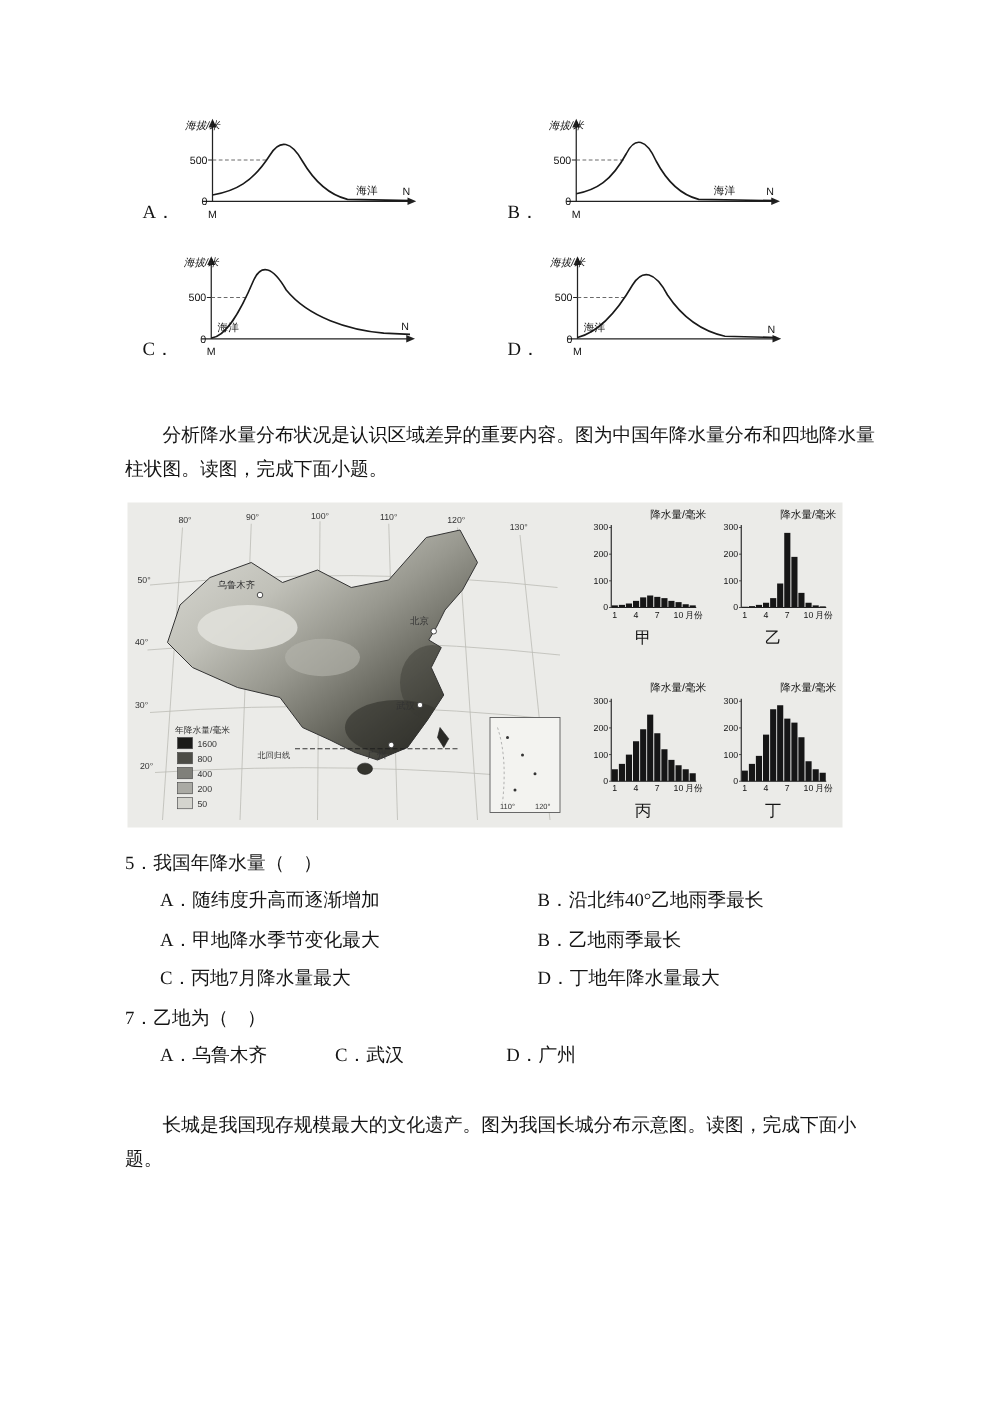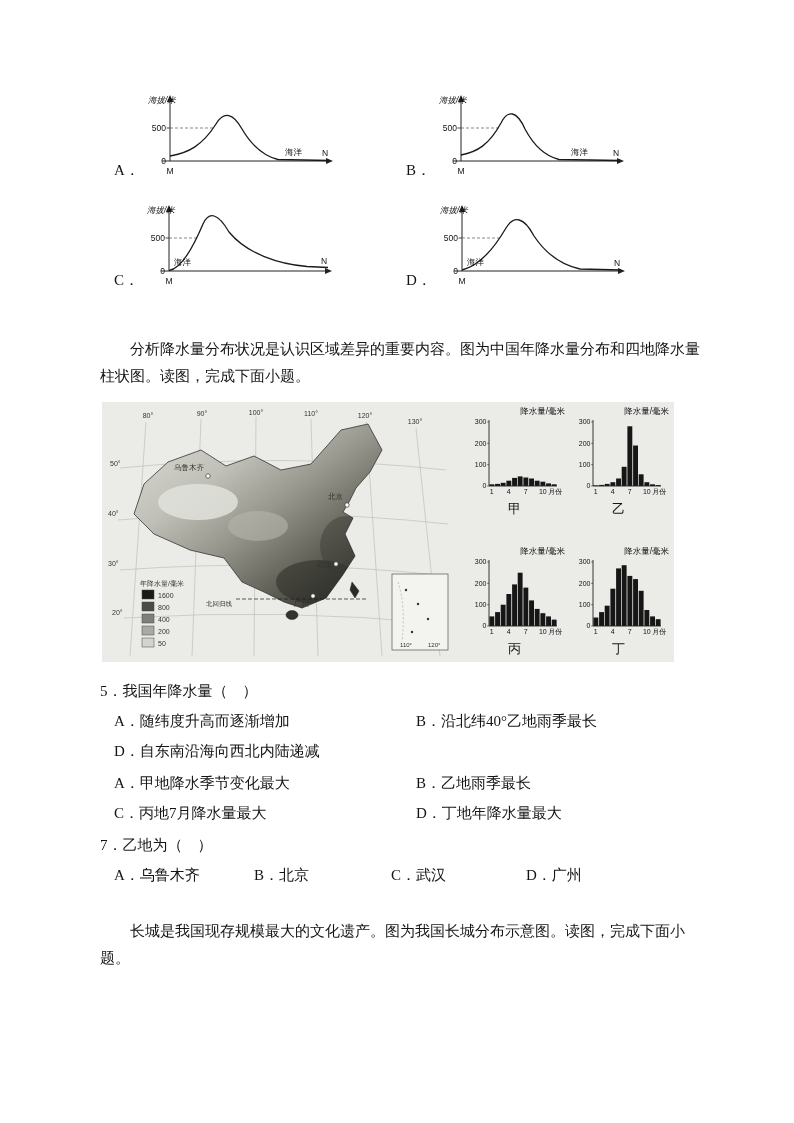--- a/index.html
+++ b/index.html
@@ -28,21 +28,21 @@
   .map-svg{display:block}
   .map-svg text{font-family:"Liberation Sans","DejaVu Sans",sans-serif;fill:#333}
   .bar-grid{display:grid;grid-template-columns:102px 102px;column-gap:2px;height:252px;align-content:space-between}
   .bar-chart{width:101px;display:flex;flex-direction:column;align-items:flex-end}
   .bc-title{font-size:8.5px;font-family:"Liberation Sans","DejaVu Sans",sans-serif;margin-left:4px;color:#111}
   .bc-name{font-size:13px;align-self:center;margin-top:-1px}
   .tk{font-size:7px;font-family:"Liberation Sans","DejaVu Sans",sans-serif;fill:#111}
   
   .question{margin-top:2px}
   .stem{line-height:30px}
-  .opts{margin-left:14px}
+  .opts{margin-left:28px}
   .opts2{display:grid;grid-template-columns:302px 1fr}
   .opts4{display:grid;grid-template-columns:140px 137px 135px 1fr}
   .opt{line-height:30px;white-space:nowrap}
 </style>
 </head>
 <body>
 
 <div class="page">
 
   <div class="profiles">
@@ -359,38 +359,36 @@
         <div class="bc-name">丁</div>
       </div>
     </div>
   </div>
 
   <div class="question">
     <div class="stem">5．我国年降水量（　）</div>
     <div class="opts opts2">
       <span class="opt">A．随纬度升高而逐渐增加</span>
       <span class="opt">B．沿北纬40°乙地雨季最长</span>
-      <span class="opt">D．自东南沿海向西北内陆递减</span>
     </div>
   </div>
 
   <div class="question">
     <div class="opts opts2">
       <span class="opt">A．甲地降水季节变化最大</span>
       <span class="opt">B．乙地雨季最长</span>
       <span class="opt">C．丙地7月降水量最大</span>
       <span class="opt">D．丁地年降水量最大</span>
     </div>
   </div>
 
   <div class="question">
     <div class="stem">7．乙地为（　）</div>
     <div class="opts opts4">
       <span class="opt">A．乌鲁木齐</span>
-      <span class="opt">B．北京</span>
       <span class="opt">C．武汉</span>
       <span class="opt">D．广州</span>
     </div>
   </div>
 
   <p class="para intro2">长城是我国现存规模最大的文化遗产。图为我国长城分布示意图。读图，完成下面小题。</p>
 
 </div>
 
 </body></html>

